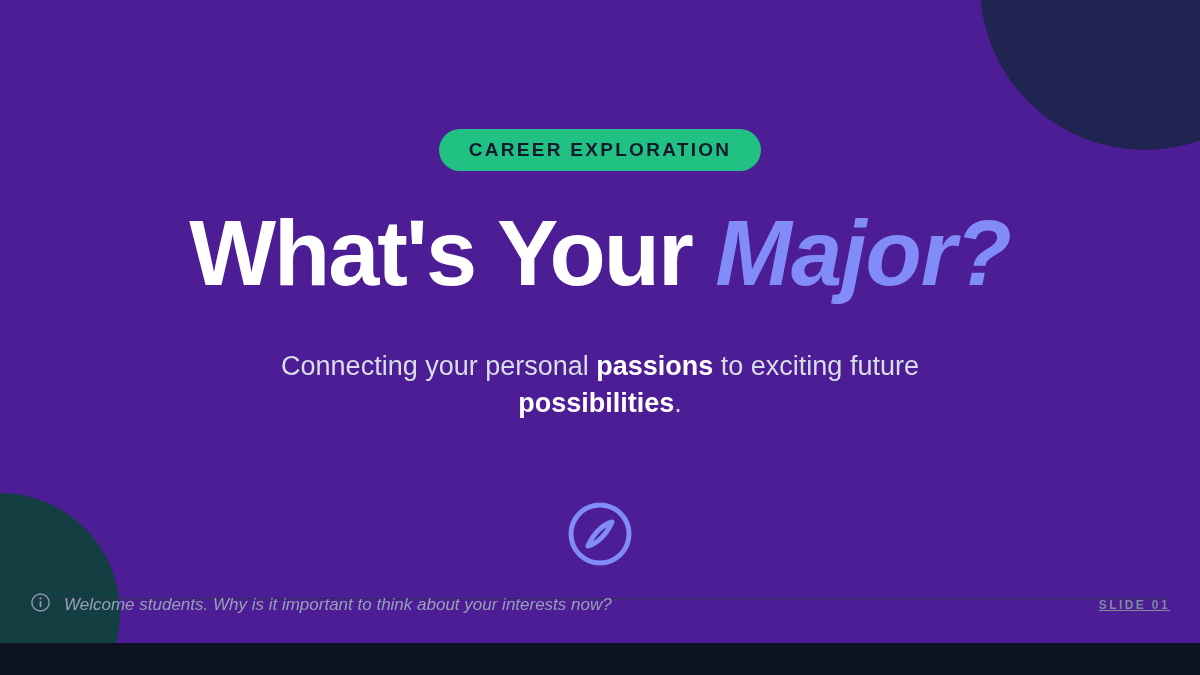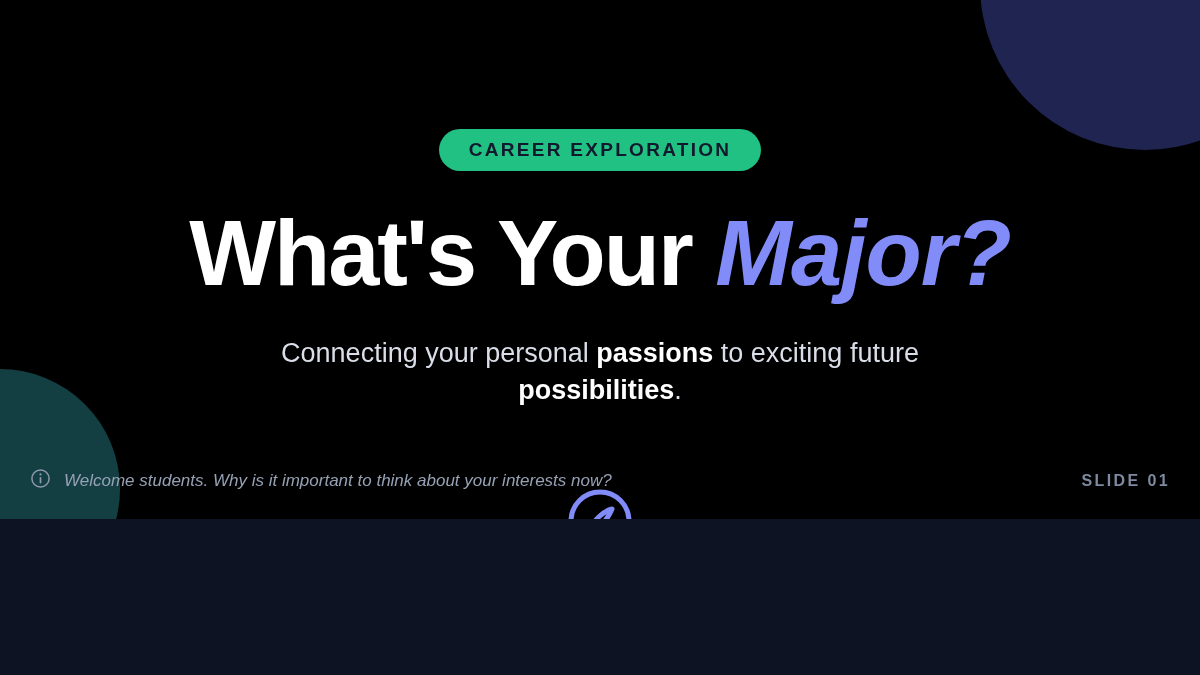--- a/index.html
+++ b/index.html
@@ -8,22 +8,22 @@
     padding: 0;
     background: #0d1322;
   }
   body {
     font-family: "Liberation Sans", sans-serif;
   }
 
   .slide {
     position: relative;
     width: 1200px;
-    height: 519px;
-    background: #000000;
+    height: 643px;
+    background: #4c1d95;
     overflow: hidden;
     box-sizing: border-box;
   }
 
   
   .blob {
     position: absolute;
     border-radius: 50%;
     pointer-events: none;
   }
@@ -64,21 +64,21 @@
     border-radius: 999px;
     padding: 11px 30px 12px 30px;
     font-size: 19px;
     font-weight: 700;
     letter-spacing: 2.3px;
     line-height: 1;
     white-space: nowrap;
   }
 
   .title {
-    margin: 3px;
+    margin: 16px;
     margin-top: 36px;
     font-size: 92px;
     font-weight: 700;
     line-height: 1.0;
     letter-spacing: -2px;
     color: #ffffff;
     text-align: center;
     white-space: nowrap;
   }
   .title .accent {
@@ -144,26 +144,27 @@
   .note-icon { display: block; flex: none; }
   .note-text {
     font-size: 17px;
     font-style: italic;
     color: #96a1b4;
     line-height: 1;
     white-space: nowrap;
   }
 
   .slide-num {
-    font-size: 16px;
+    font-size: 12px;
     font-weight: 700;
     letter-spacing: 2.4px;
     color: #7e8aa0;
     line-height: 1;
     white-space: nowrap;
+    text-decoration: underline;
   }
 </style>
 </head>
 <body>
 
 <div class="slide">
 
   <div class="blob blob-top-right"></div>
   <div class="blob blob-bottom-left"></div>
 

